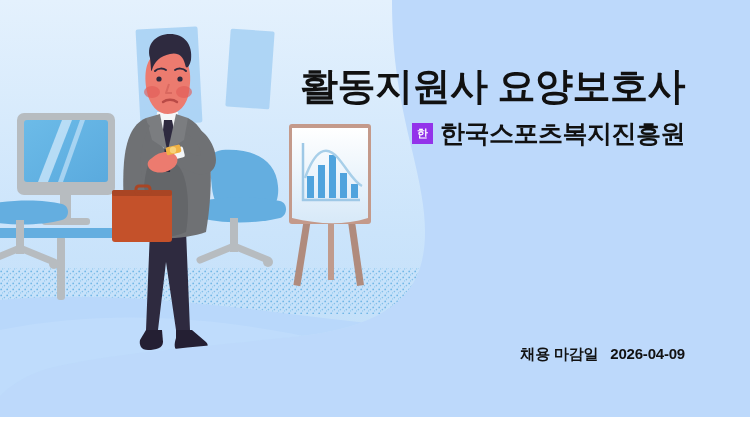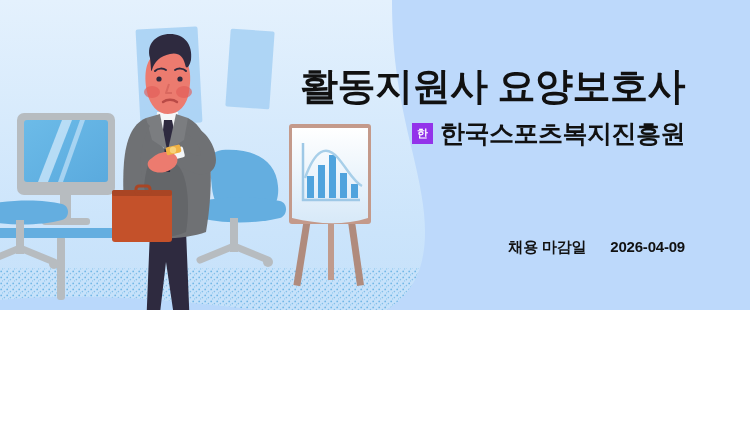--- a/index.html
+++ b/index.html
@@ -3,21 +3,21 @@
 <meta charset="utf-8">
 <style>
   html, body {
     margin: 0;
     padding: 0;
     background: #ffffff;
   }
   #banner {
     position: relative;
     width: 750px;
-    height: 310px;
+    height: 417px;
     overflow: hidden;
     background: #bdd9fb;
     font-family: "Liberation Sans", "DejaVu Sans", sans-serif;
   }
   #illustration {
     position: absolute;
     left: 0;
     top: 0;
     width: 460px;
     height: 423px;
@@ -67,21 +67,21 @@
     position: absolute;
     right: 65px;
     bottom: 53px;
     font-size: 15px;
     font-weight: bold;
     color: #111111;
     letter-spacing: -0.2px;
     white-space: nowrap;
     z-index: 40;
   }
-  #deadline .dl-date { margin-left: 20px; }
+  #deadline .dl-date { margin-left: 8px; }
 </style>
 </head>
 <body>
 
 <div id="banner">
 
   <svg id="illustration" viewBox="0 0 460 423" width="460" height="423" xmlns="http://www.w3.org/2000/svg">
     <defs>
       <linearGradient id="skyGrad" x1="0" y1="0" x2="0" y2="1">
         <stop offset="0%" stop-color="#e4f1fd"></stop>

